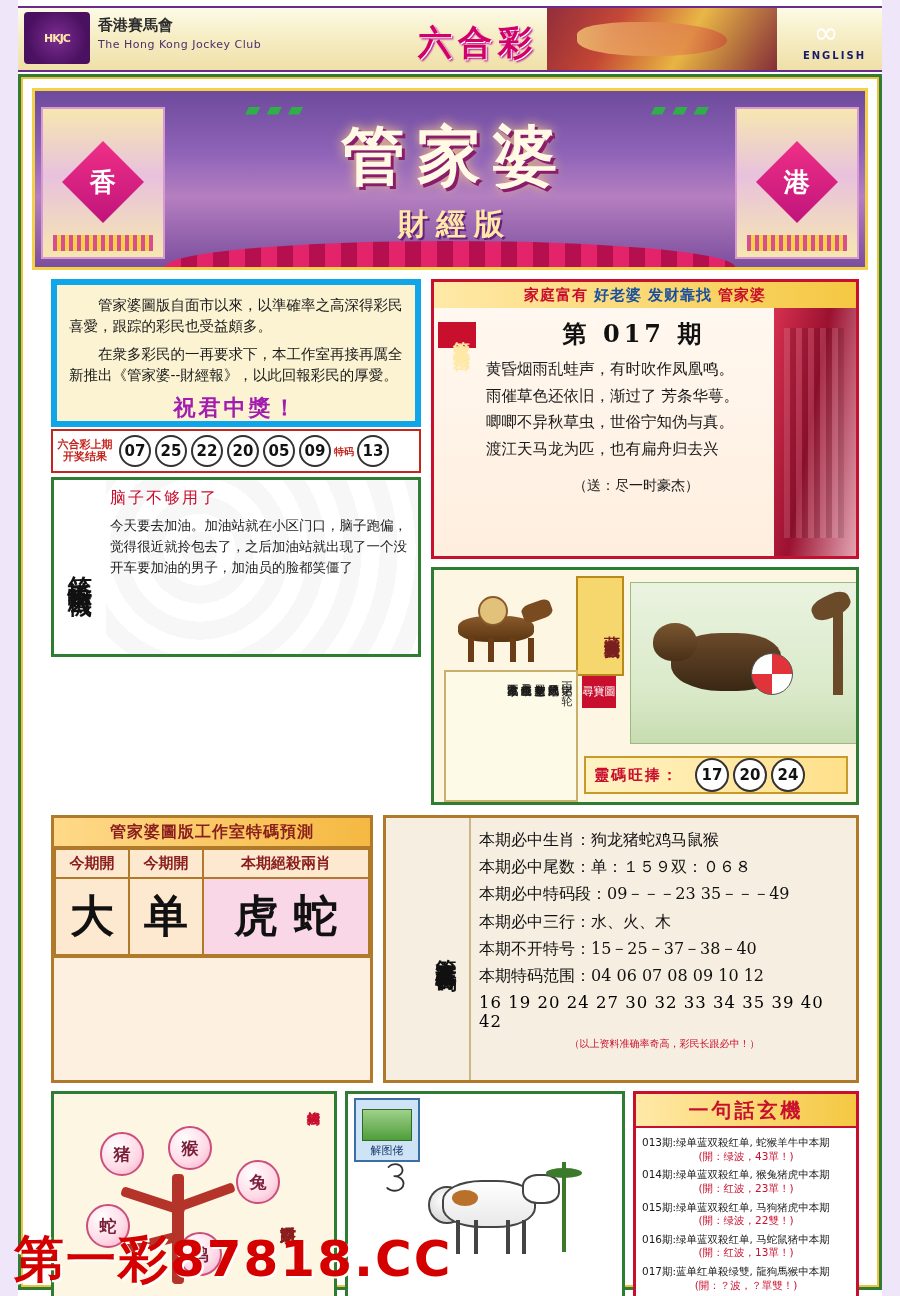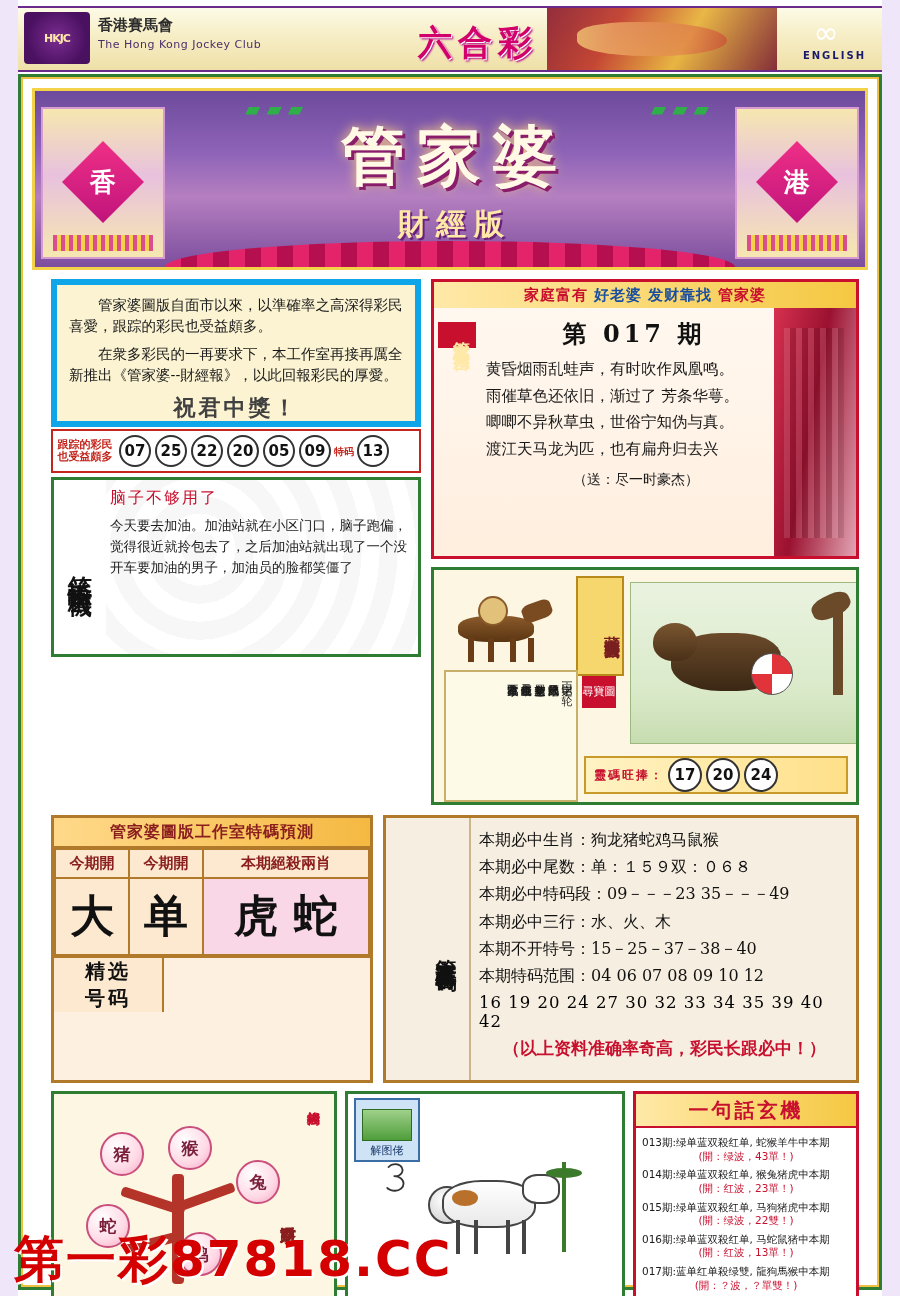--- a/index.html
+++ b/index.html
@@ -111,21 +111,21 @@
   .panel{position:absolute;box-sizing:border-box;}
 
   
   .intro{
     left:28px;top:200px;width:370px;height:148px;
     background:#fbf3d2;border:6px solid #0ea5e9;padding:10px 12px;
   }
   .intro p{margin:0 0 7px 0;font-size:14.5px;line-height:1.45;color:#1a1a1a;
     font-family:"DejaVu Serif","Liberation Serif",serif;text-indent:2em;}
   .intro .bless{
-    text-align:center;color:#404040;font-size:22px;font-weight:bold;
+    text-align:center;color:#a21caf;font-size:22px;font-weight:bold;
     margin-top:2px;letter-spacing:3px;
   }
 
   
   .result{
     left:28px;top:350px;width:370px;height:44px;
     background:#fff;border:2px solid #c4261d;display:flex;align-items:center;
   }
   .result .lbl{
     width:60px;font-size:11px;line-height:1.12;color:#c4261d;font-weight:bold;
@@ -157,21 +157,21 @@
     writing-mode:vertical-rl;text-orientation:upright;padding:6px 2px;letter-spacing:2px;
   }
   .redbox .issue{
     position:absolute;left:60px;top:10px;width:280px;text-align:center;
     font-size:24px;font-weight:bold;color:#111;letter-spacing:4px;
     font-family:"DejaVu Serif","Liberation Serif",serif;
   }
   .poem{position:absolute;left:52px;top:48px;width:300px;}
   .poem div{font-size:15.5px;line-height:1.72;color:#1a1a1a;
     font-family:"DejaVu Serif","Liberation Serif",serif;}
-  .poem .note{margin-top:4px;font-size:14px;text-align:center;}
+  .poem .note{margin-top:10px;font-size:14px;text-align:center;}
   .redbox .curtain{
     position:absolute;right:0;top:0;width:82px;height:252px;
     background:linear-gradient(100deg,#d6304f 0%,#9b1130 45%,#e3a6b4 100%);
   }
   .redbox .curtain:after{
     content:"";position:absolute;left:10px;top:20px;width:60px;height:210px;
     background:repeating-linear-gradient(90deg,rgba(255,255,255,.12) 0 6px,rgba(0,0,0,.12) 6px 12px);
   }
 
   
@@ -242,21 +242,21 @@
   .scroll .cols{display:flex;flex-direction:row-reverse;gap:2px;padding:4px;height:118px;}
   .scroll .cols span{
     writing-mode:vertical-rl;text-orientation:upright;font-size:11px;line-height:1.05;color:#1a1a1a;
     font-family:"DejaVu Serif","Liberation Serif",serif;
   }
   .lucky{
     position:absolute;left:150px;bottom:8px;width:264px;height:38px;
     background:linear-gradient(90deg,#fff3c4,#ffe08a);border:2px solid #c79a2a;
     display:flex;align-items:center;padding:0 8px;box-sizing:border-box;
   }
-  .lucky .t{font-size:12px;font-weight:bold;color:#c8102e;letter-spacing:2px;margin-right:2px;}
+  .lucky .t{font-size:15px;font-weight:bold;color:#c8102e;letter-spacing:2px;margin-right:14px;}
   .lucky .ball{width:30px;height:30px;font-size:15px;border:2px solid #333;background:#fff;}
 
   
   .predtable{
     left:28px;top:736px;width:322px;height:268px;
     background:#fdf0e0;border:3px solid #b07a2a;
   }
   .predtable .hdr{
     height:28px;background:linear-gradient(90deg,#ffd98a,#f5b942);
     display:flex;align-items:center;justify-content:center;
@@ -299,21 +299,21 @@
     writing-mode:vertical-rl;text-orientation:upright;font-size:21px;font-weight:bold;color:#111;
     letter-spacing:2px;font-family:"DejaVu Serif","Liberation Serif",serif;
   }
   .musthit .lines{flex:1;padding:8px 6px 4px 8px;}
   .musthit .lines div.l{
     font-size:16px;line-height:1.7;color:#111;
     font-family:"DejaVu Serif","Liberation Serif",serif;
   }
   .musthit .wide{font-size:16.5px;letter-spacing:1px;margin-top:4px;
     font-family:"DejaVu Serif","Liberation Serif",serif;}
-  .musthit .warn{margin-top:6px;text-align:center;color:#c8102e;font-size:17px;font-weight:bold;}
+  .musthit .warn{margin-top:6px;text-align:center;color:#c8102e;font-size:10px;font-weight:normal;}
 
   
   .botleft{
     left:28px;top:1012px;width:286px;height:266px;
     background:#fdf6e3;border:3px solid #2e7d32;overflow:hidden;
   }
   .tree{position:absolute;left:40px;top:40px;width:180px;height:160px;}
   .branch{position:absolute;background:#b5342a;border-radius:4px;}
   .zodiac{
     position:absolute;width:40px;height:40px;border-radius:50%;
@@ -419,21 +419,21 @@
       <div class="hero-bottom"></div>
     </div>
 
     <div class="panel intro">
       <p>管家婆圖版自面市以來，以準確率之高深得彩民喜愛，跟踪的彩民也受益頗多。</p>
       <p>在衆多彩民的一再要求下，本工作室再接再厲全新推出《管家婆--財經報》，以此回報彩民的厚愛。</p>
       <div class="bless">祝君中獎！</div>
     </div>
 
     <div class="panel result">
-      <div class="lbl">跟踪的彩民也受益頗多</div>
+      <div class="lbl">六合彩上期开奖结果</div>
       <div class="ball white">07</div>
       <div class="ball white">25</div>
       <div class="ball white">22</div>
       <div class="ball white">20</div>
       <div class="ball white">05</div>
       <div class="ball white">09</div>
       <div class="tema-lbl">特码</div>
       <div class="ball white">13</div>
     </div>
 
@@ -513,26 +513,20 @@
           <th>本期絕殺兩肖</th>
         </tr>
         <tr>
           <td class="big">大</td>
           <td class="big">单</td>
           <td class="big pink">虎 蛇</td>
         </tr>
       </tbody>
         </table>
       <div class="nums">
-        <div class="lab">
-          <div>
-            <div>精选</div>
-            <div>号码</div>
-          </div>
-        </div>
       </div>
     </div>
 
     <div class="panel musthit">
       <div class="vbar">
         <span>管家婆直言特碼</span>
       </div>
       <div class="lines">
         <div class="l">本期必中生肖：狗龙猪蛇鸡马鼠猴</div>
         <div class="l">本期必中尾数：单：１５９双：０６８</div>

